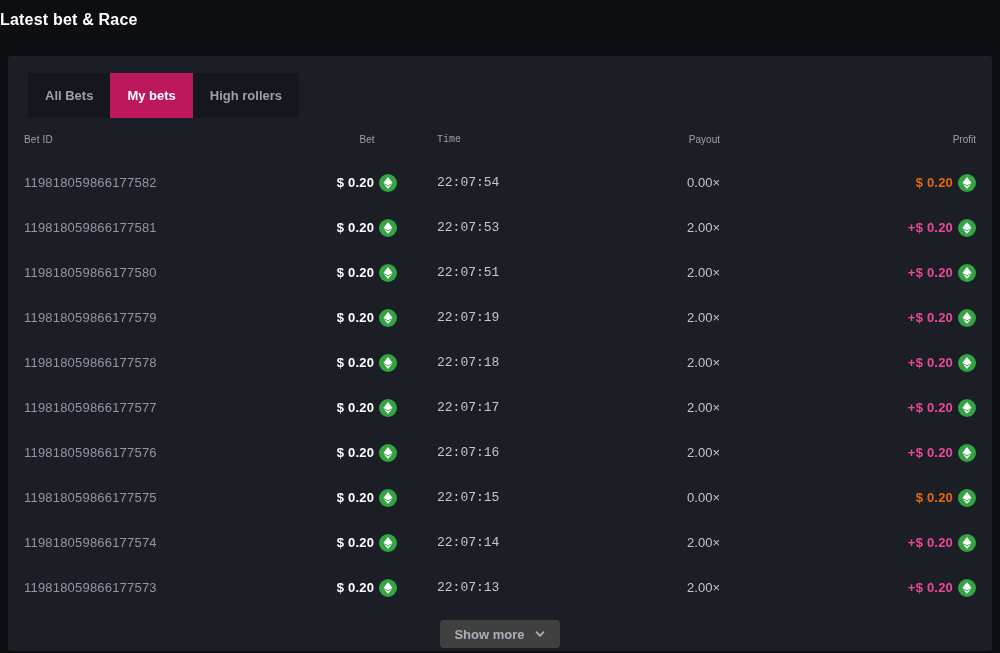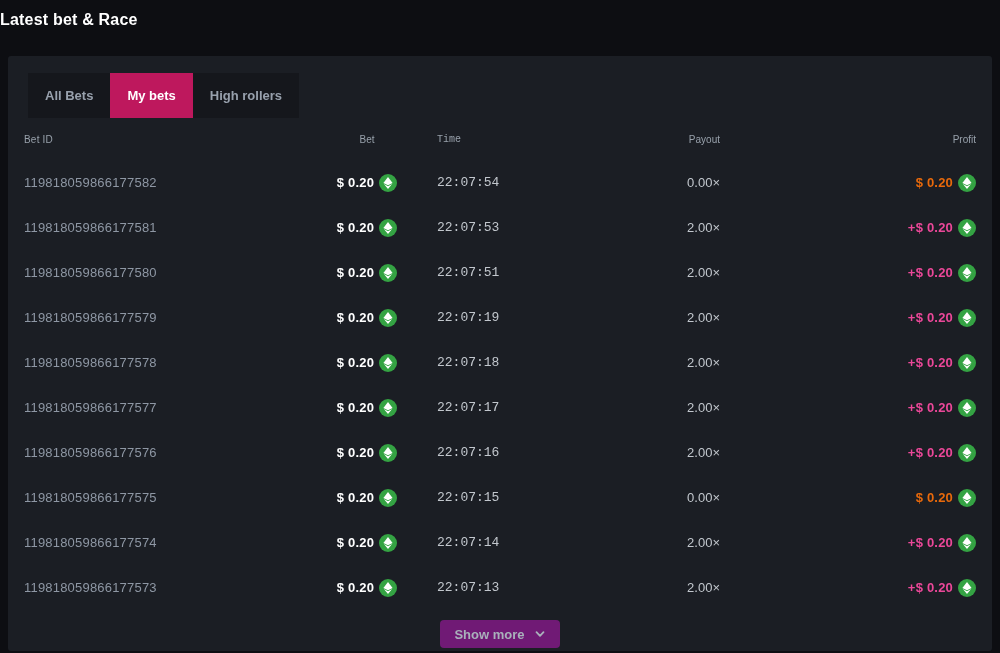--- a/index.html
+++ b/index.html
@@ -70,21 +70,21 @@
     width: 18px; height: 18px; border-radius: 50%;
     background: #34a343;
     display: inline-flex; align-items: center; justify-content: center;
     flex: 0 0 auto;
   }
   
   .show-more-wrap { text-align: center; margin-top: 10px; }
   .show-more-btn {
     display: inline-flex; align-items: center; gap: 9px;
     height: 28px; padding: 0 14px;
-    background: #701a75;
+    background: #404040;
     border: none; border-radius: 4px;
     color: #a9b1bb; font-size: 13px; font-weight: 600;
     font-family: "Liberation Sans", sans-serif;
     cursor: pointer;
   }
 </style>
 </head>
 <body>
 
 <div class="page-header">

